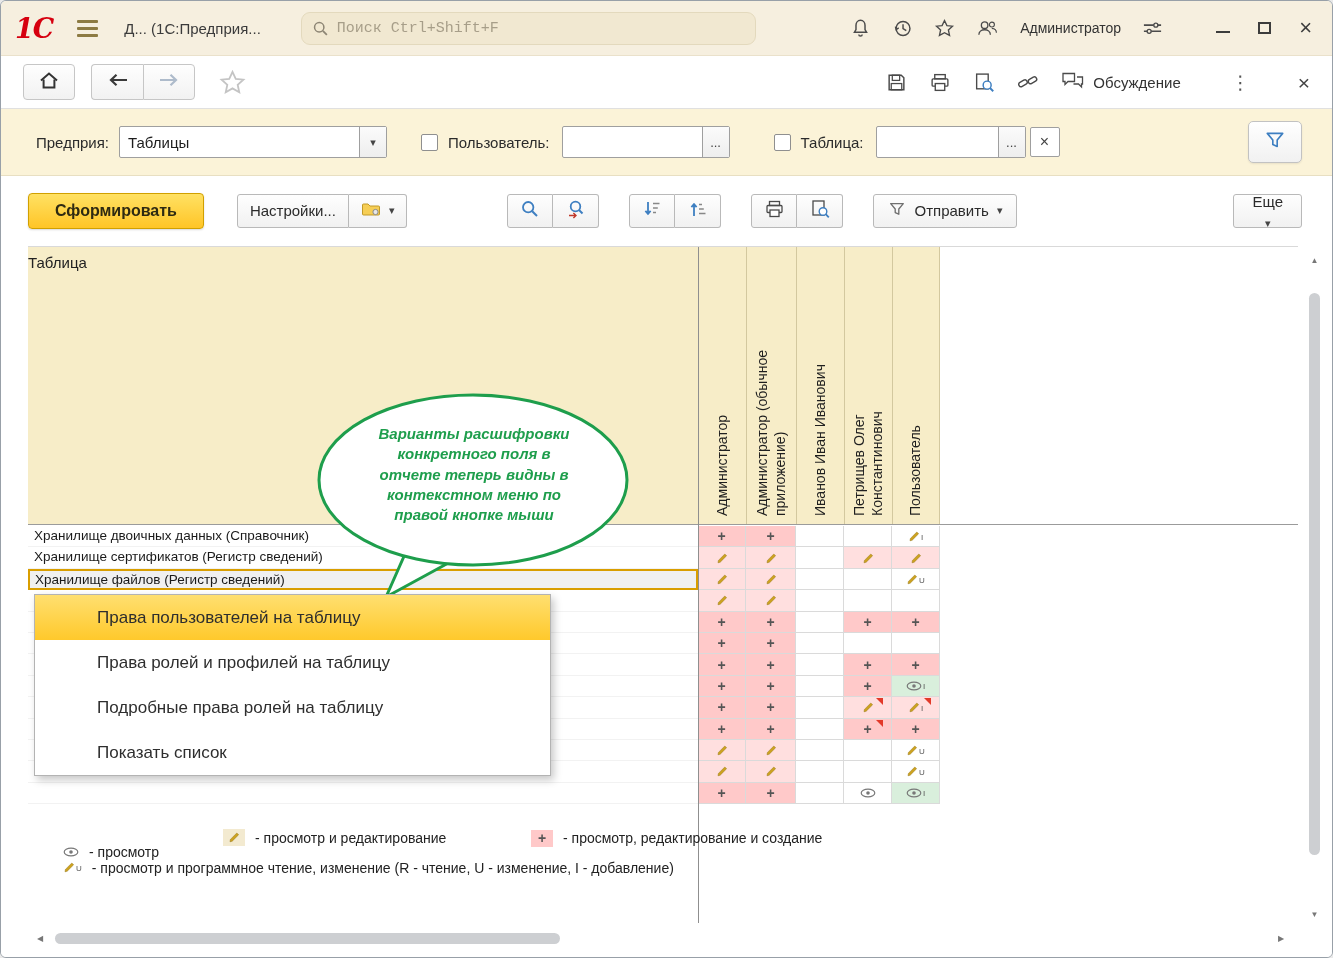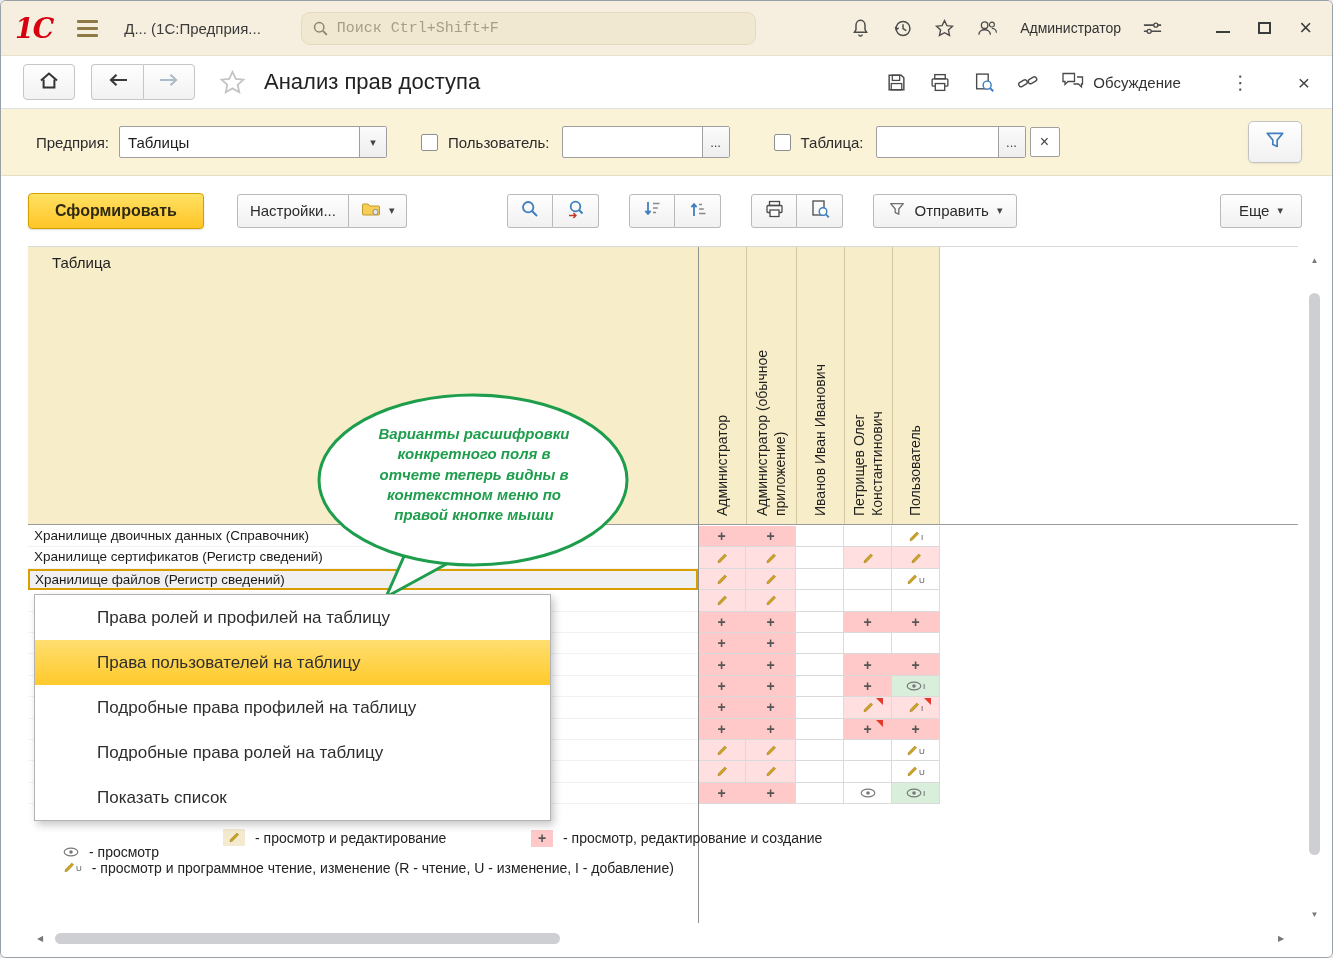--- a/index.html
+++ b/index.html
@@ -61,21 +61,21 @@
   .gen-btn{height:36px;background:linear-gradient(#FFE163,#FFC527);border:1px solid #D1A000;border-radius:4px;font-weight:bold;font-size:16px;color:#2e2a12;padding:0 26px;box-shadow:0 1px 2px rgba(0,0,0,.15);}
   .ico-btn{width:46px;padding:0;}
 
   
   .report{position:absolute;top:244px;left:0;right:0;bottom:0;background:#fff;}
   .line-top{position:absolute;left:27px;width:1270px;top:1px;border-top:1px solid #D9D9D9;}
   .line-mid{position:absolute;left:27px;width:1270px;top:279px;border-top:1px solid #9B9B9B;z-index:2;}
   .vline{position:absolute;left:697px;top:2px;width:1px;height:676px;background:#8F8F8F;z-index:2;}
   .tbl{position:absolute;left:27px;top:2px;width:912px;z-index:1;}
   .thead{display:flex;height:277px;background:#F7EDC8;}
-  .hcorner{width:670px;padding:7px 24px;font-size:15px;color:#222;}
+  .hcorner{width:670px;padding:7px 0;font-size:15px;color:#222;}
   .hcol{position:relative;display:flex;justify-content:center;border-left:1px solid #D3C89F;}
   .hcol:last-child{border-right:1px solid #D3C89F;}
   .vtext{writing-mode:vertical-rl;transform:rotate(180deg);font-size:14px;color:#1f1f1f;line-height:1.25;height:100%;white-space:pre-line;padding-top:8px;}
   .tbody{margin-top:2px;}
   .trow{display:flex;height:21.4px;}
   .rlabel{width:670px;font-size:13.5px;color:#1a1a1a;white-space:nowrap;overflow:hidden;padding:2px 0 0 6px;border-bottom:1px solid #F2F2F2;}
   .trow.sel .rlabel{background:#F0F0F0;border:2px solid #D99E00;padding:1px 0 0 5px;}
   .cell{position:relative;border-right:1px solid #DADADA;border-bottom:1px solid #DADADA;display:flex;align-items:center;justify-content:center;}
   .cellwrap{display:inline-flex;align-items:center;}
   .ic-plus{font-size:14px;font-weight:bold;color:#555;line-height:1;}
@@ -206,21 +206,20 @@
               <path d="M2 8 H17.5 M12.5 2.8 L18 8 L12.5 13.2" fill="none" stroke="#AEBBCB" stroke-width="2.2"></path>
             </svg>
         </span>
       </div>
     </div>
     <span class="tb-ic nav-star">
       <svg width="27" height="27" viewBox="0 0 24 24">
           <path d="M12 2.5 L14.9 8.7 L21.7 9.4 L16.6 14 L18 20.7 L12 17.2 L6 20.7 L7.4 14 L2.3 9.4 L9.1 8.7 Z" fill="none" stroke="#C4C4C4" stroke-width="1.6"></path>
         </svg>
     </span>
-    <div class="page-title">Анализ прав доступа</div>
     <div class="nb-right">
       <span class="tb-ic">
         <svg width="21" height="21" viewBox="0 0 20 20">
             <path d="M3 3 H14.5 L17 5.5 V17 H3 Z" fill="none" stroke="#4a4a4a" stroke-width="1.4"></path>
             <rect x="6" y="3" width="7" height="5" fill="none" stroke="#4a4a4a" stroke-width="1.2"></rect>
             <rect x="5" y="11" width="10" height="6" fill="none" stroke="#4a4a4a" stroke-width="1.2"></rect>
           </svg>
       </span>
       <span class="tb-ic">
         <svg width="22" height="21" viewBox="0 0 20 20">
@@ -365,21 +364,21 @@
     </div>
     <button class="btn" style="margin-left:30px;">
       <span>
         <svg width="18" height="18" viewBox="0 0 20 20">
             <path d="M3 4 H17 L12 10 V15.8 L8 14 V10 Z" fill="none" stroke="#707070" stroke-width="1.5" stroke-linejoin="round"></path>
           </svg>
       </span>
       <span>Отправить</span>
       <span class="caret">▾</span>
     </button>
-    <button class="btn" style="margin-left:auto;padding:4px 18px;">
+    <button class="btn" style="margin-left:auto;padding:4px 18px;flex-direction:column;">
       <span>Еще</span>
       <span class="caret">▾</span>
     </button>
   </div>
 
   <div class="report">
     <div class="line-top"></div>
     <div class="tbl">
       <div class="thead">
         <div class="hcorner">Таблица</div>
@@ -746,23 +745,22 @@
       <polygon points="408,300 462,310 385,352" fill="#ffffff" stroke="#1E9E4C" stroke-width="3" stroke-linejoin="round"></polygon>
       <ellipse cx="472" cy="235" rx="154" ry="85" fill="#ffffff" stroke="#1E9E4C" stroke-width="3"></ellipse>
     </svg>
     <div class="callout-text">Варианты расшифровки
 конкретного поля в
 отчете теперь видны в
 контекстном меню по
 правой кнопке мыши</div>
 
     <div class="ctx-menu">
+        <div class="mi hl">Права пользователей на таблицу</div>
         <div class="mi">Права ролей и профилей на таблицу</div>
-        <div class="mi hl">Права пользователей на таблицу</div>
-        <div class="mi">Подробные права профилей на таблицу</div>
         <div class="mi">Подробные права ролей на таблицу</div>
         <div class="mi">Показать список</div>
       </div>
 
     <div class="legend">
         <div class="legend-row">
           <span class="legend-pair lp-0-0">
             <span class="lg-ic">
               <svg class="ic-eye" viewBox="0 0 16 10">
                 <ellipse cx="8" cy="5" rx="6.8" ry="3.9" fill="none" stroke="#787878" stroke-width="1.2"></ellipse>

